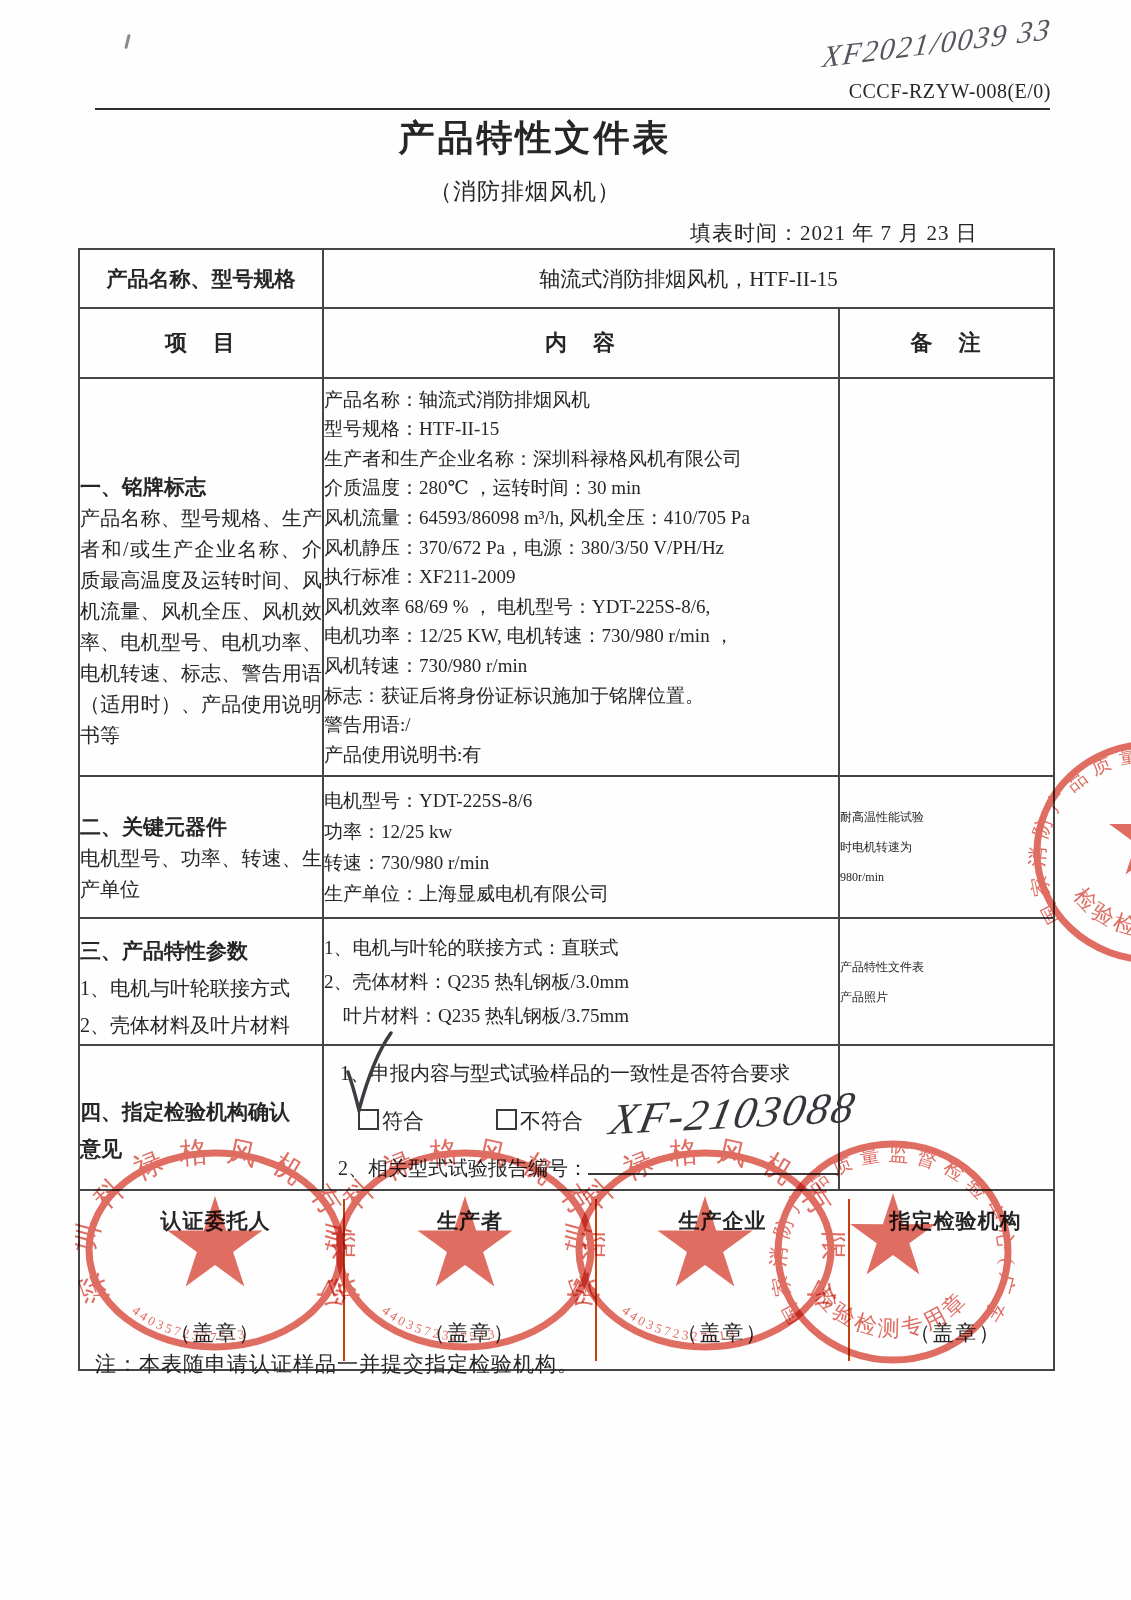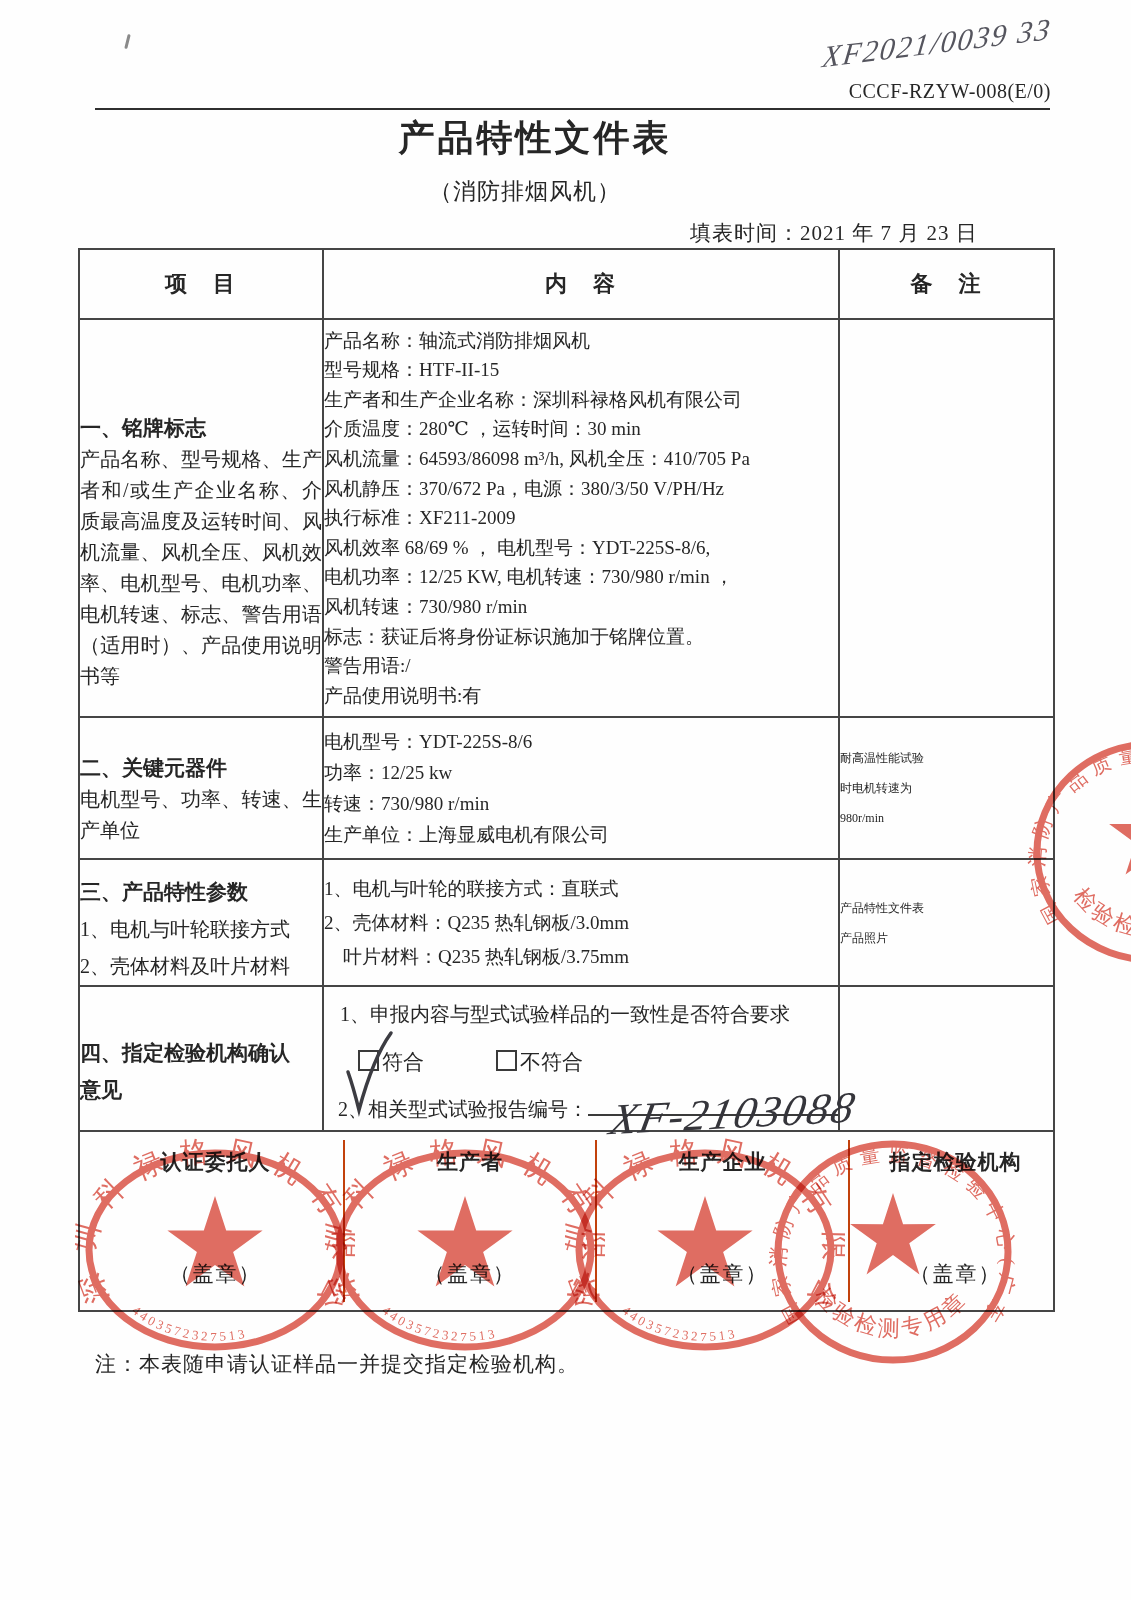--- a/index.html
+++ b/index.html
@@ -69,20 +69,24 @@
   <div class="abs title-wrap"><span class="doc-title">产品特性文件表</span></div>
   <div class="abs fill-date">填表时间：2021 年 7 月  23 日</div>
 
   <table class="main">
     <colgroup>
         <col style="width:244px">
         <col style="width:516px">
         <col style="width:215px">
       </colgroup>
     <tbody>
+        <tr style="height:59px">
+      <td class="c-center fs21 bold">产品名称、型号规格</td>
+      <td colspan="2" class="c-center fs21">轴流式消防排烟风机，HTF-II-15</td>
+    </tr>
     <tr style="height:70px">
       <td class="hdr">项　目</td>
       <td class="hdr">内　容</td>
       <td class="hdr">备　注</td>
     </tr>
 
     <tr style="height:398px">
       <td class="item-cell" style="padding-top:69px">
         <div class="item-title">一、铭牌标志</div>
         <div>产品名称、型号规格、生产者和/或生产企业名称、介质最高温度及运转时间、风机流量、风机全压、风机效率、电机型号、电机功率、电机转速、标志、警告用语（适用时）、产品使用说明书等</div>

